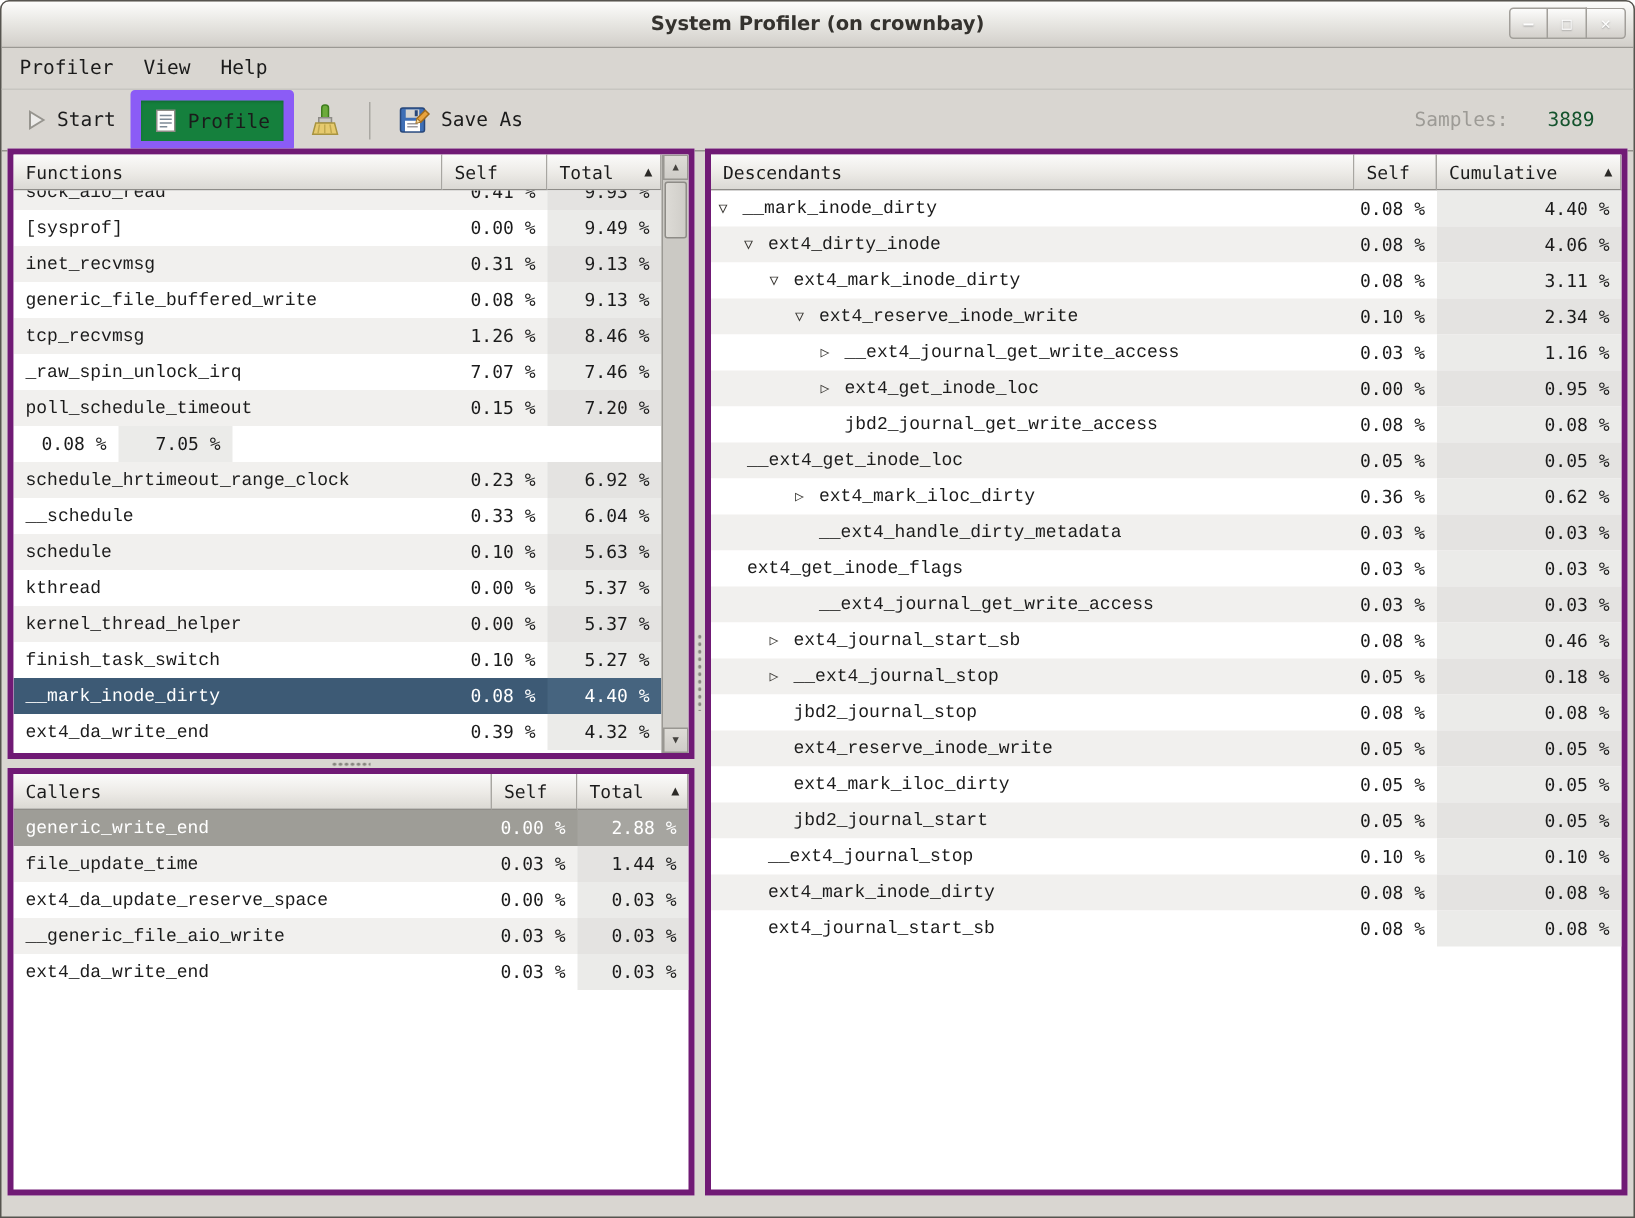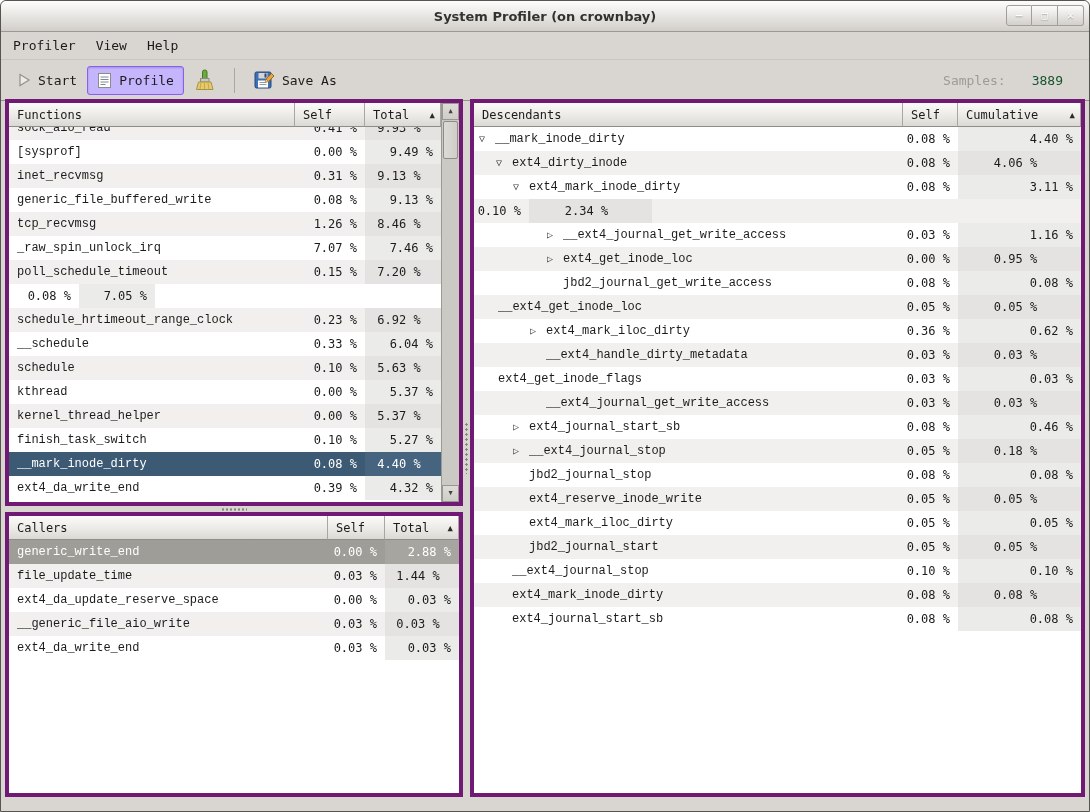--- a/index.html
+++ b/index.html
@@ -19,21 +19,21 @@
         box-sizing:border-box;cursor:default;}
   .wbtn:first-child{border-left:1px solid #a29f9a;border-radius:3px 0 0 3px;}
   .wbtn:last-child{border-radius:0 3px 3px 0;}
   
   .menubar{height:27px;display:flex;align-items:center;padding-left:2px;font-size:13px;
            border-bottom:1px solid #c8c6c1;}
   .menu-item{padding:3px 10px;}
   .toolbar{height:40px;display:flex;align-items:center;padding-left:6px;border-bottom:1px solid #94928d;}
   .tbtn{display:flex;align-items:center;gap:7px;padding:5px 9px;font-size:13px;
         border:1px solid transparent;border-radius:3px;white-space:nowrap;}
-  .tbtn.pressed{background:#c4b5fd;border:1px solid #8b5cf6;box-shadow:inset 0 1px 2px rgba(0,0,0,.18);}
+  .tbtn.pressed{background:#15803d;border:7px solid #8b5cf6;box-shadow:inset 0 1px 2px rgba(0,0,0,.18);align-items:flex-end;}
   .tb-sep{width:1px;height:25px;background:#a9a7a2;margin:0 9px;}
   .samples{margin-left:auto;padding-right:26px;display:flex;gap:26px;font-size:13px;}
   .s-label{color:#9d9b96;}
   .s-value{color:#14532d;}
   
   .content{position:absolute;top:98px;left:4px;right:4px;bottom:14px;display:flex;}
   .left-pane{width:458px;flex:none;display:flex;flex-direction:column;}
   .v-splitter{width:7px;flex:none;display:flex;align-items:center;justify-content:center;}
   .v-dots{width:3px;height:52px;background-image:radial-gradient(circle,#87857f 1px,transparent 1.3px);
           background-size:3px 5px;}
@@ -52,21 +52,21 @@
       background:linear-gradient(#fbfbfa,#eceae6 55%,#dbd9d4);
       border-right:1px solid #a8a6a1;border-bottom:1px solid #8f8d89;
       font-size:12px;white-space:nowrap;overflow:hidden;}
   .th.h-name{flex:1;}
   .th .arrow{margin-left:auto;padding-right:5px;font-size:9px;color:#2c2a27;}
   
   .rows{flex:1;overflow:hidden;}
   .trow{display:flex;height:24px;background:#fff;}
   .trow.stripe{background:var(--row-stripe,#f1f0ee);}
   .trow .ctotal{background:var(--sorted-col-on-white,#ebebe9);}
-  .trow.stripe .ctotal{background:var(--sorted-col-on-stripe,#e4e3e1);text-align:center;}
+  .trow.stripe .ctotal{background:var(--sorted-col-on-stripe,#e4e3e1);}
   .trow.sel{background:var(--selection-active,#3d5a75);}
   .trow.sel .c{color:#fff;}
   .trow.sel .ctotal{background:#46647f;}
   .trow.sel.inactive{background:var(--selection-inactive,#9e9d97);}
   .trow.sel.inactive .ctotal{background:#a6a5a0;}
   .trow.clipped{margin-top:-11px;}
   .c{line-height:24px;white-space:nowrap;overflow:hidden;box-sizing:border-box;}
   .cname{flex:1;padding-left:8px;font-family:Liberation Mono, monospace;}
   .cnum{text-align:right;padding-right:8px;}
   .functions-section .cself,.functions-section .h-self{width:70px;flex:none;}
@@ -350,20 +350,21 @@
     <div class="c cname" style="padding-left: 22px;"><span class="exp">▽</span><span class="lbl">ext4_dirty_inode</span></div>
     <div class="c cnum cself">0.08 %</div>
     <div class="c cnum ctotal">4.06 %</div>
   </div>
             <div class="trow">
     <div class="c cname" style="padding-left: 39px;"><span class="exp">▽</span><span class="lbl">ext4_mark_inode_dirty</span></div>
     <div class="c cnum cself">0.08 %</div>
     <div class="c cnum ctotal">3.11 %</div>
   </div>
             <div class="trow stripe">
+    <div class="c cname" style="padding-left: 56px;"><span class="exp">▽</span><span class="lbl">ext4_reserve_inode_write</span></div>
     <div class="c cnum cself">0.10 %</div>
     <div class="c cnum ctotal">2.34 %</div>
   </div>
             <div class="trow">
     <div class="c cname" style="padding-left: 73px;"><span class="exp">▷</span><span class="lbl">__ext4_journal_get_write_access</span></div>
     <div class="c cnum cself">0.03 %</div>
     <div class="c cnum ctotal">1.16 %</div>
   </div>
             <div class="trow stripe">
     <div class="c cname" style="padding-left: 73px;"><span class="exp">▷</span><span class="lbl">ext4_get_inode_loc</span></div>

